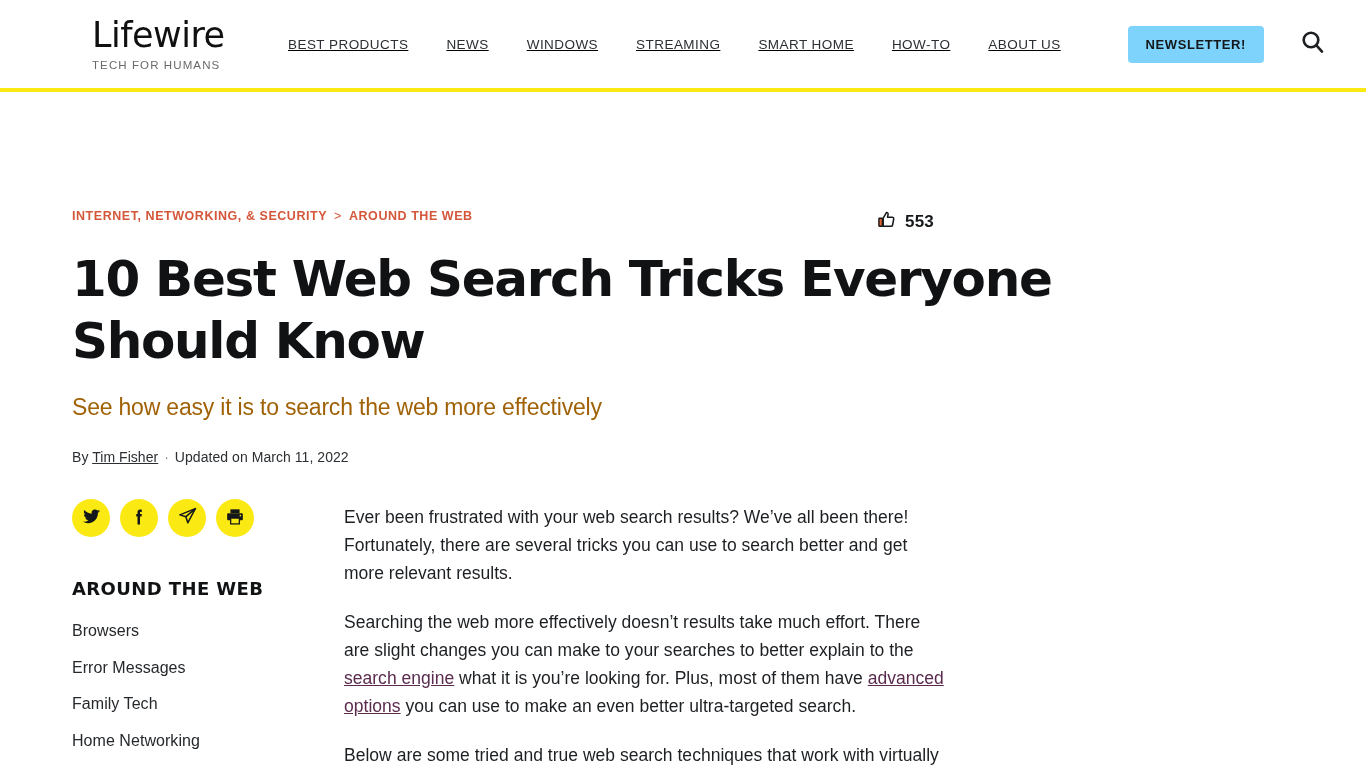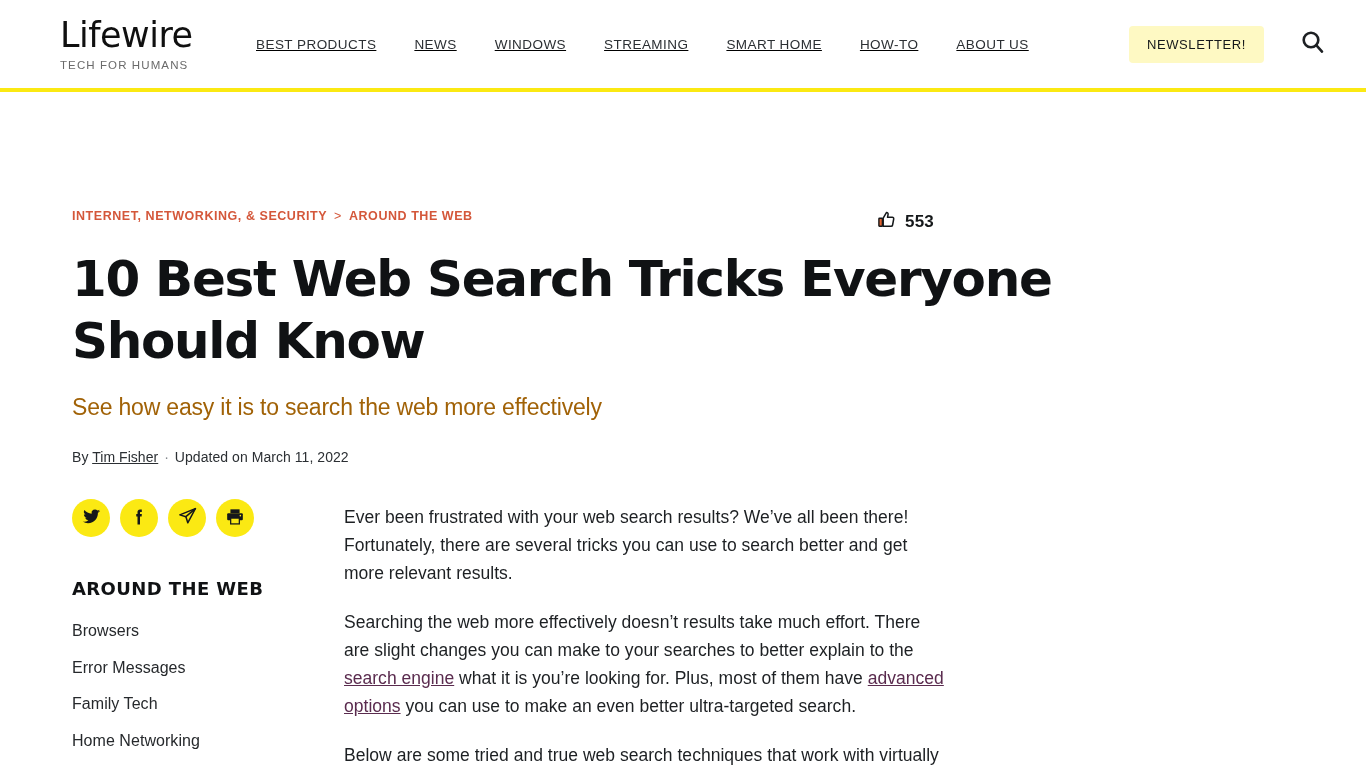--- a/index.html
+++ b/index.html
@@ -14,21 +14,21 @@
   }
 
   
   .site-header {
     position: relative;
     width: 1366px;
     height: 88px;
     background: #ffffff;
     display: flex;
     align-items: center;
-    padding: 0 26px 0 60px;
+    padding: 0 26px 0 92px;
   }
   .brand {
     display: flex;
     flex-direction: column;
     justify-content: center;
     width: 136px;
     flex: 0 0 136px;
   }
   .brand-name {
     font-size: 35px;
@@ -60,26 +60,26 @@
     font-weight: 500;
     color: #2b2f33;
     text-decoration: none;
     white-space: nowrap;
     padding: 6px 0;
     margin-right: 38px;
     cursor: pointer;
   }
   .nav-item:last-of-type { margin-right: 0; }
   .newsletter-btn {
-    background: #fef9c3;
+    background: #7dd3fc;
     color: #15181a;
     border: none;
     border-radius: 4px;
     font-size: 13px;
-    font-weight: 400;
+    font-weight: 700;
     letter-spacing: 0.6px;
     padding: 11px 18px;
     cursor: pointer;
     white-space: nowrap;
     font-family: "Liberation Sans", sans-serif;
     margin-left: 26px;
   }
   .search-btn {
     width: 54px;
     height: 54px;

